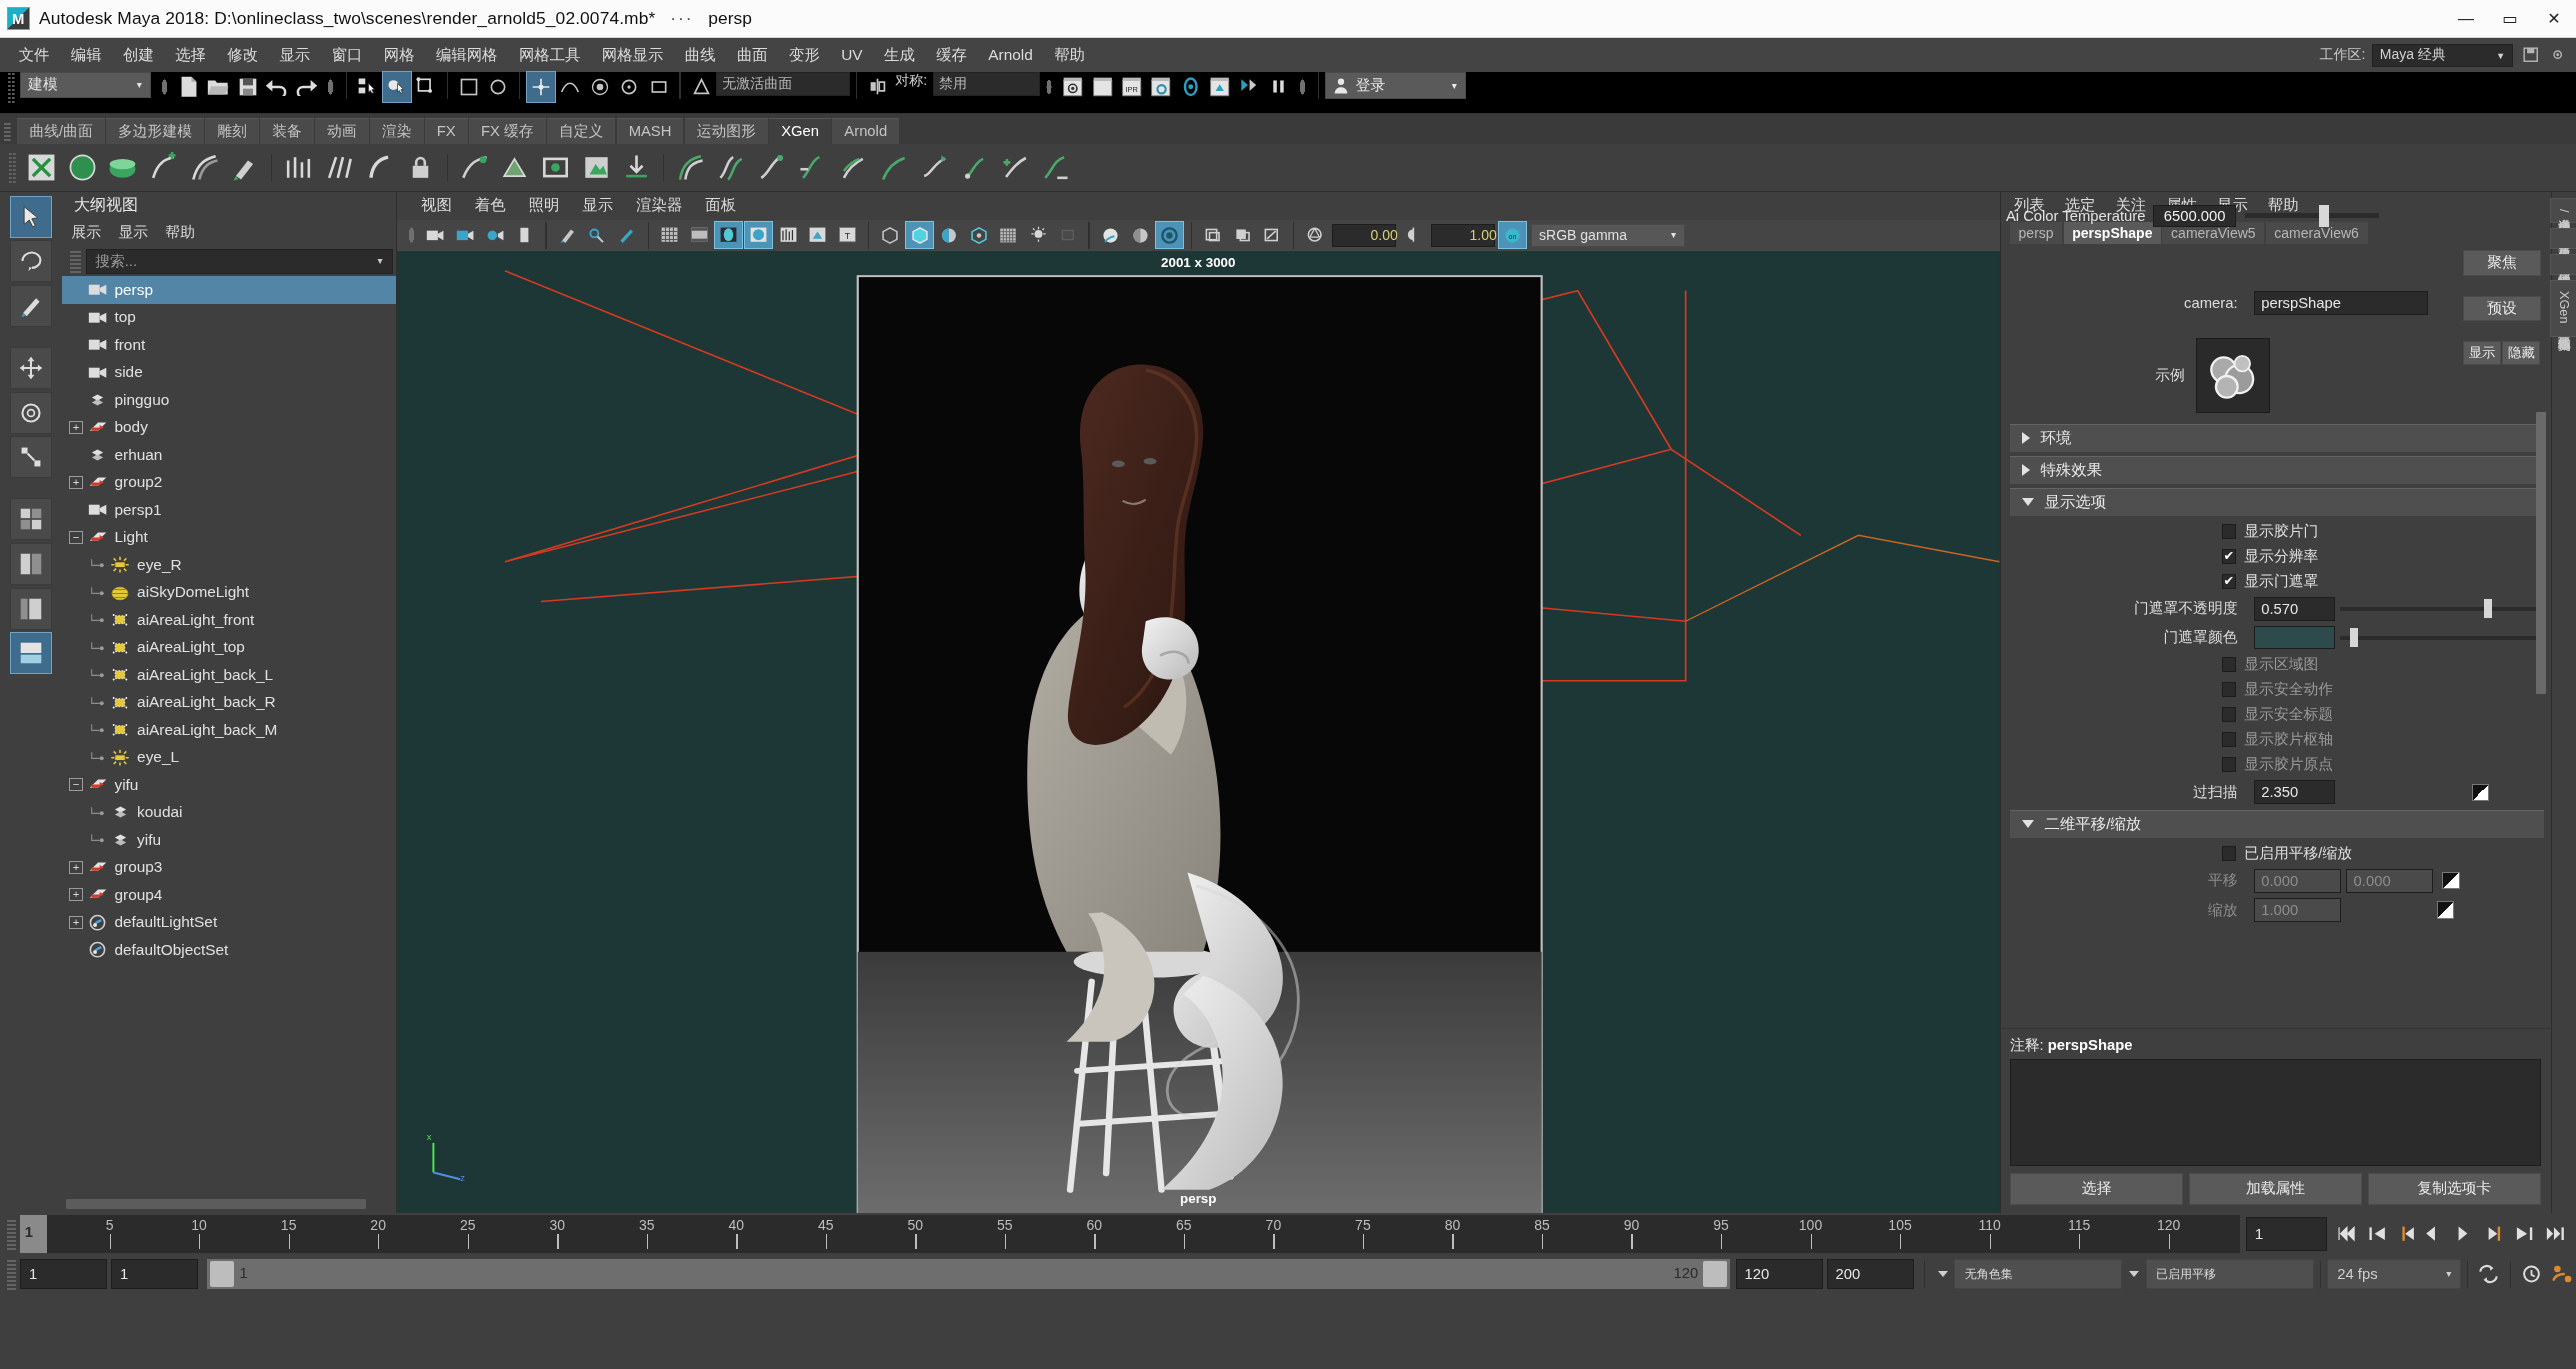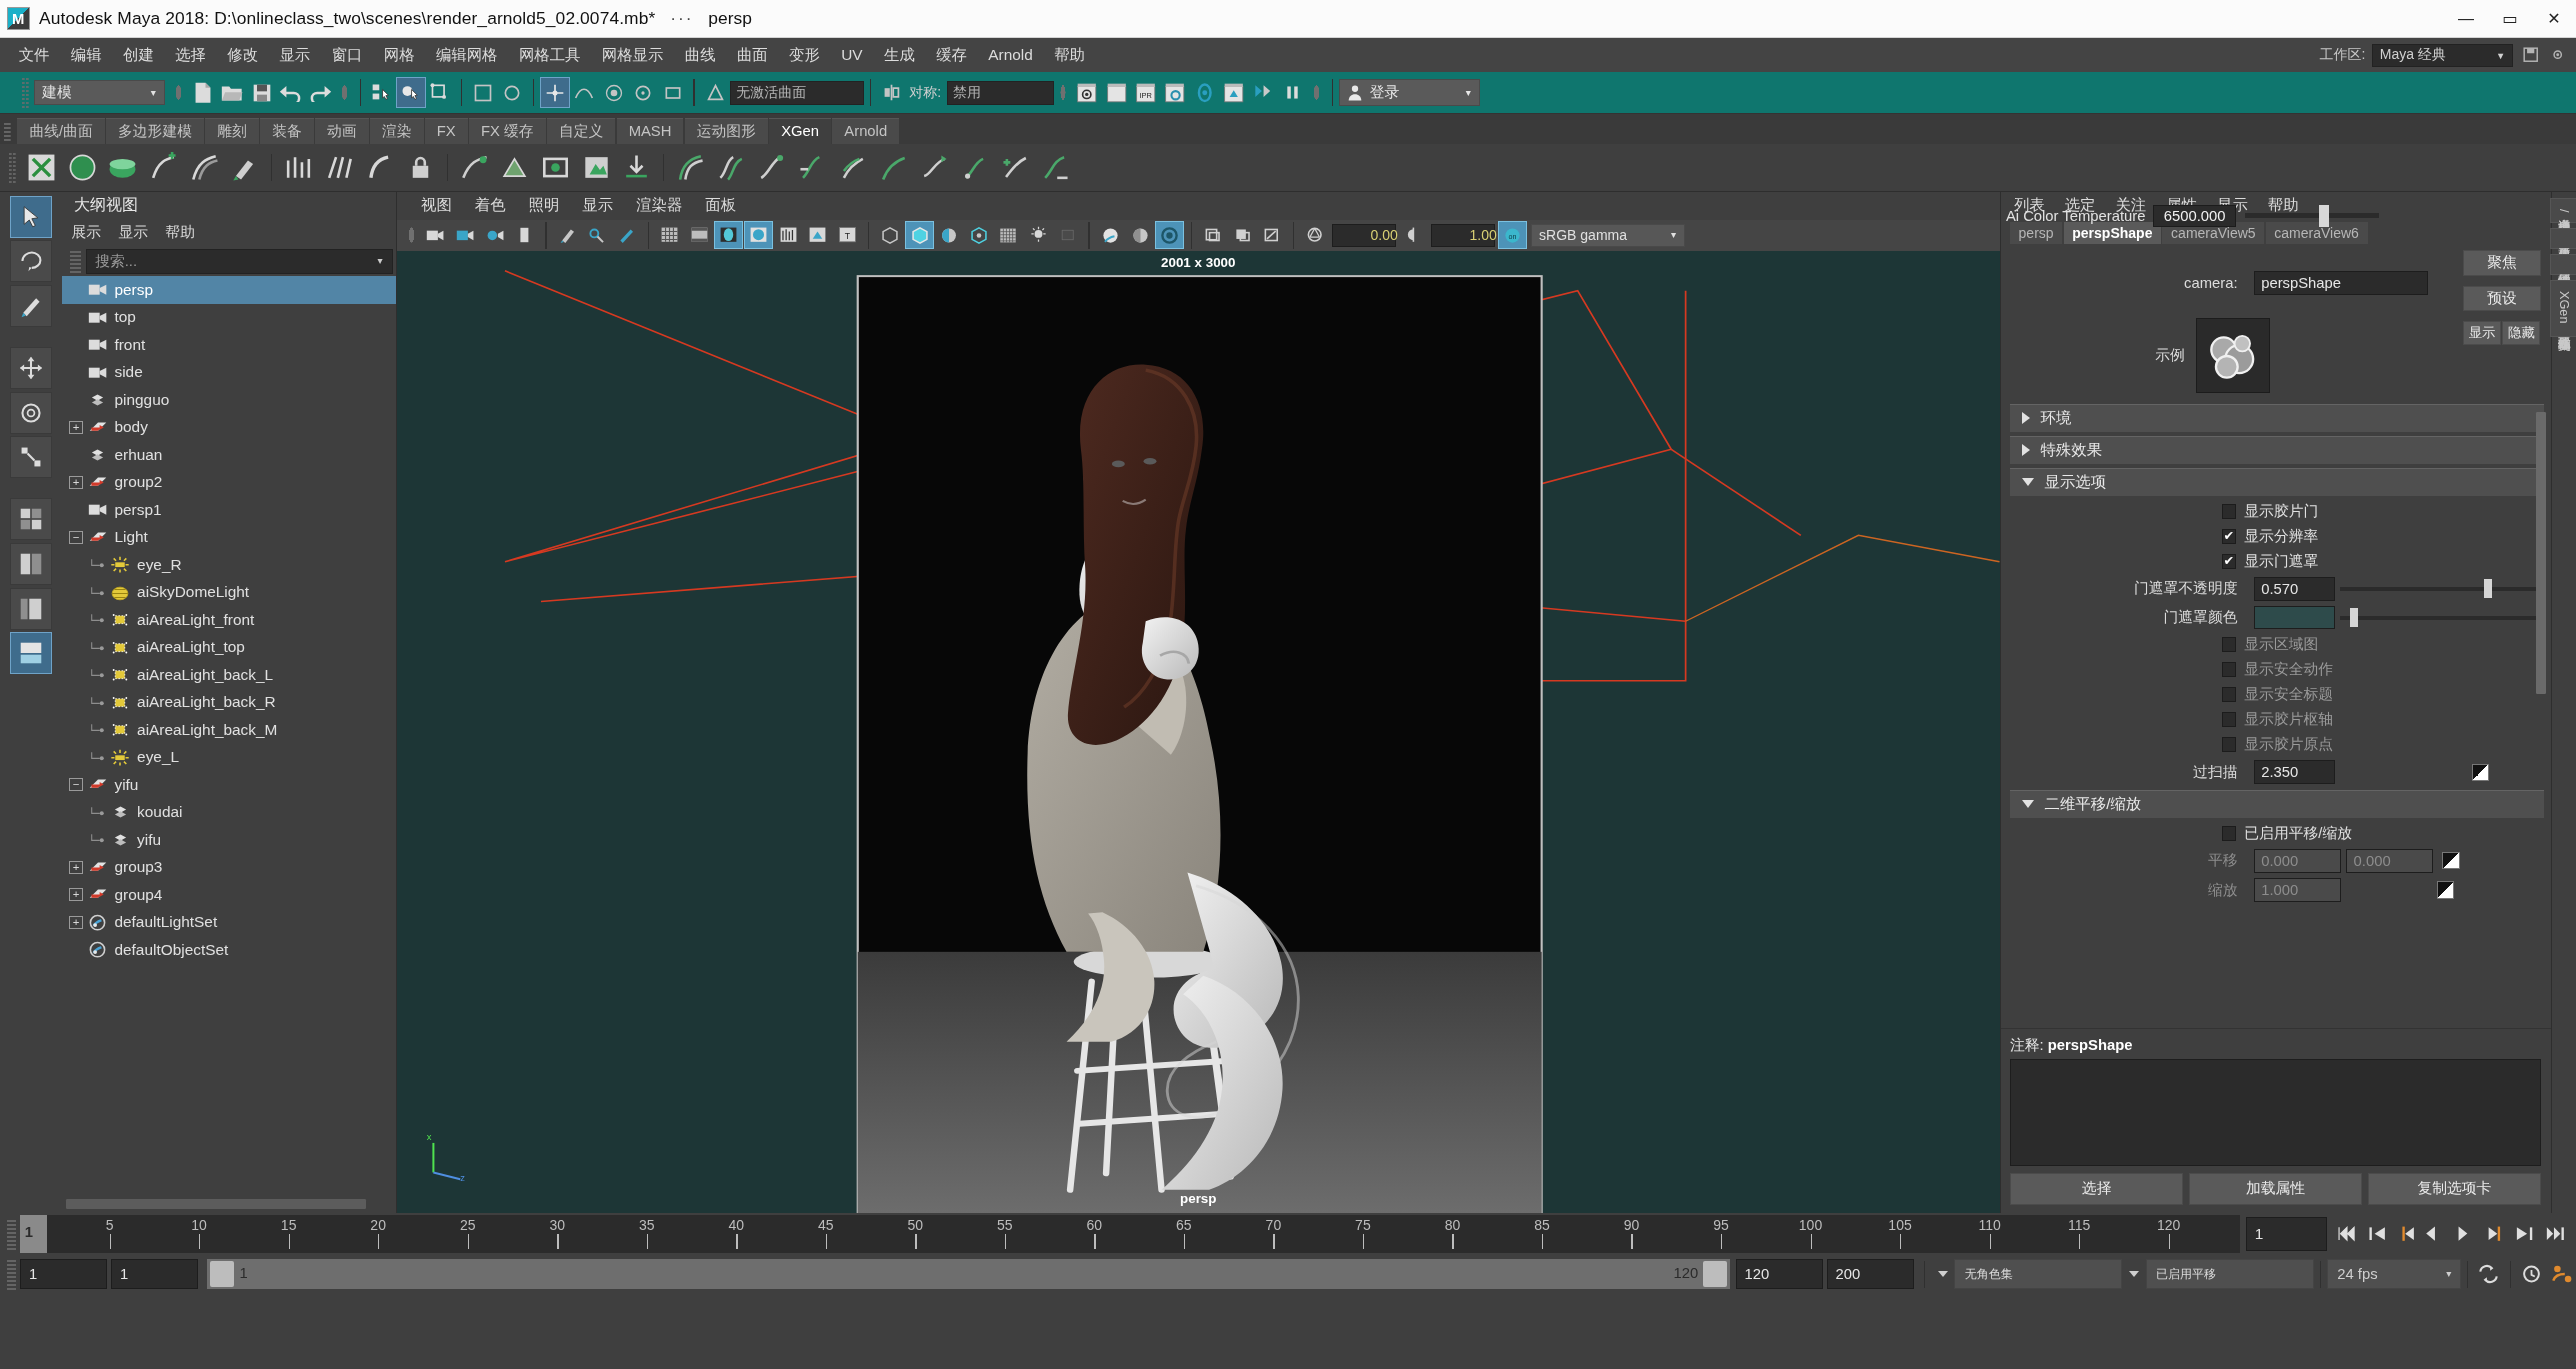--- a/index.html
+++ b/index.html
@@ -37,21 +37,21 @@
   #workspace-area { margin-left:auto; display:flex; align-items:center; padding-right:9.4px; }
   #workspace-area .lbl { font-size:14px; color:#c8c8c8; margin-right:6.7px;}
   #workspace-sel {
     background:#2b2b2b;border:0.7px solid #222;height:23px;min-width:141px;display:flex;align-items:center;
     padding:0 6.7px;font-size:14px;color:#d0d0d0;
   }
   #workspace-sel .caret { margin-left:auto; font-size:9.4px; }
   .wsicon { width:17.4px;height:17.4px;margin-left:9.4px;opacity:.85;}
 
   
-  #statusline { height:42px; background:#0f766e; display:flex; align-items:center; padding-left:17px; border-bottom:0.7px solid #333;}
+  #statusline { height:42px; background:#000000; display:flex; padding-left:3px; border-bottom:0.7px solid #333;}
   .grip { width:9.4px;height:31px;margin:0 4px;
     background-image:repeating-linear-gradient(0deg,#6d6d6d 0 2px,transparent 2px 4px),
                      repeating-linear-gradient(0deg,#6d6d6d 0 2px,transparent 2px 4px);
     background-size:2.7px 100%,2.7px 100%; background-position:1.3px 0,5.4px 0; background-repeat:no-repeat;
     opacity:.8;}
   .sep { width:1.3px;height:27px;background:#303030;margin:0 6px; }
   .flexsep { width:10.7px;height:29.5px;margin:0 4px;
      background:radial-gradient(ellipse at center, #707070 0%, #707070 35%, transparent 36%);}
   #mode-select {
     background:#5a5a5a;border:0.7px solid #4a4a4a;height:25.5px;width:131px;display:flex;align-items:center;
@@ -1400,21 +1400,21 @@
       </div>
       <div class="t">persp</div>
       <div class="t active">perspShape</div>
       <div class="t">cameraView5</div>
       <div class="t">cameraView6</div>
     </div>
 
     <div id="ae-body">
 
       <div style="display:flex;justify-content:flex-end;padding-right:9.4px;padding-top:4px;">
-        <div style="display:flex;flex-direction:column;gap:10px;">
+        <div style="display:flex;flex-direction:column;gap:20px;">
           <div class="btn" style="width:78px;height:25.5px;">聚焦</div>
           <div class="btn" style="width:78px;height:25.5px;">预设</div>
           <div style="display:flex;gap:1.3px;">
             <div class="btn" style="width:38px;height:24px;font-size:13.4px;">显示</div>
             <div class="btn" style="width:38px;height:24px;font-size:13.4px;">隐藏</div>
           </div>
         </div>
       </div>
 
       <div class="ae-row" style="margin-top:-74px;">

